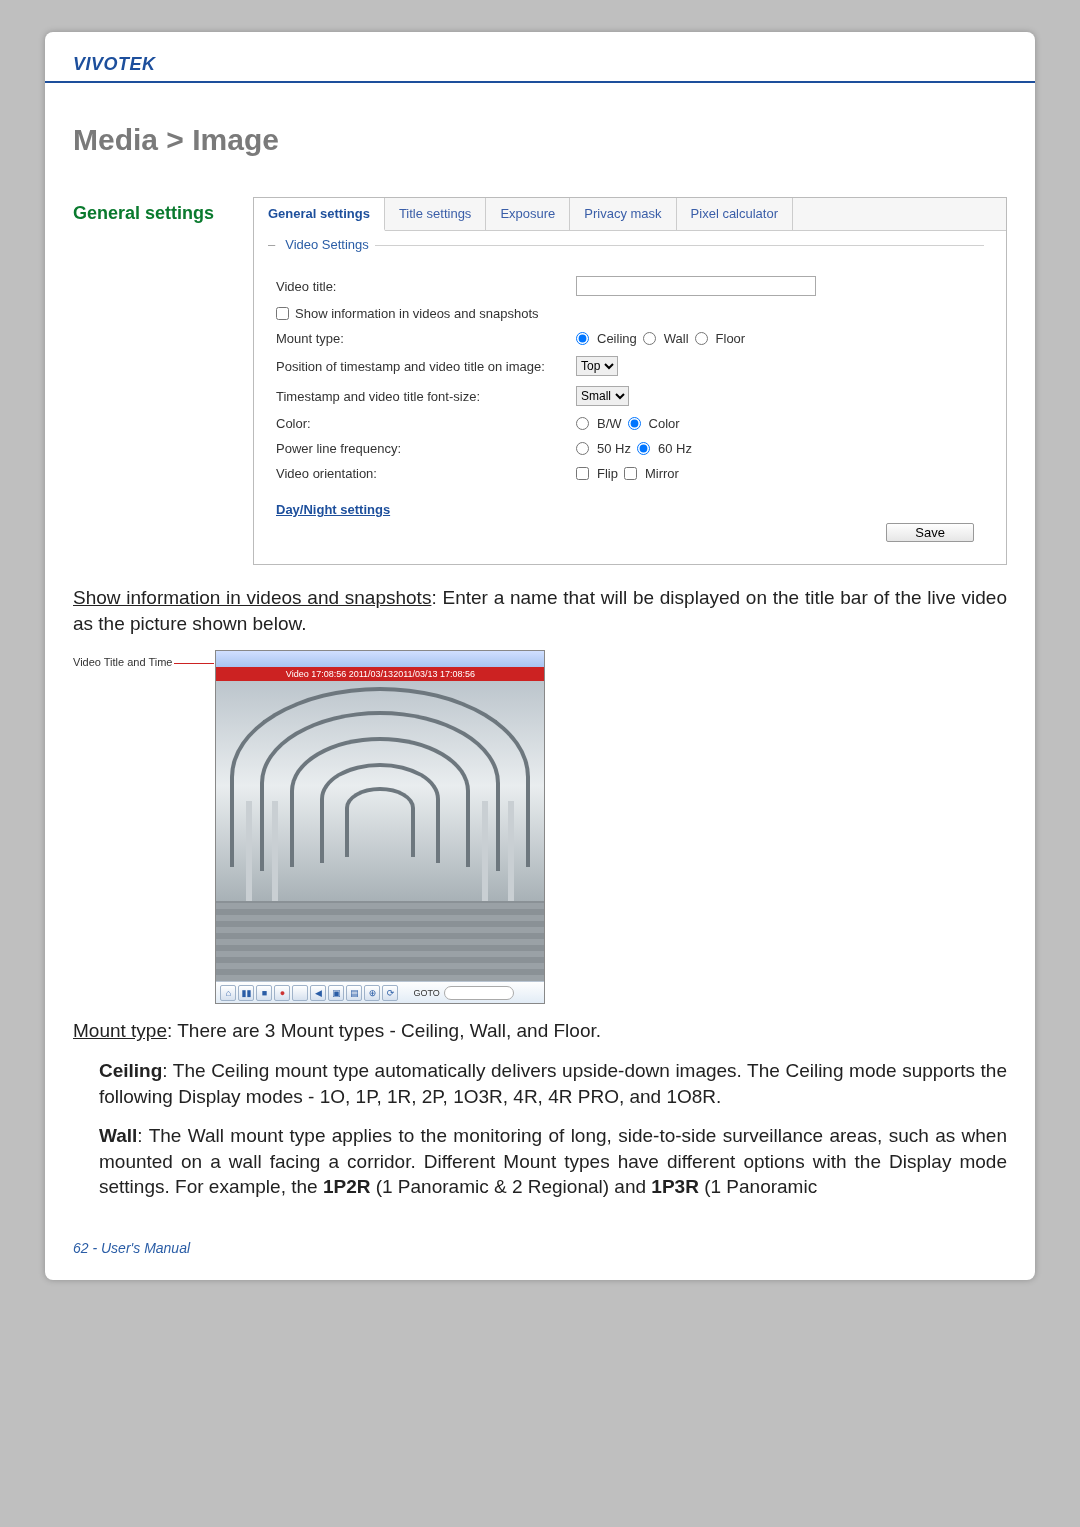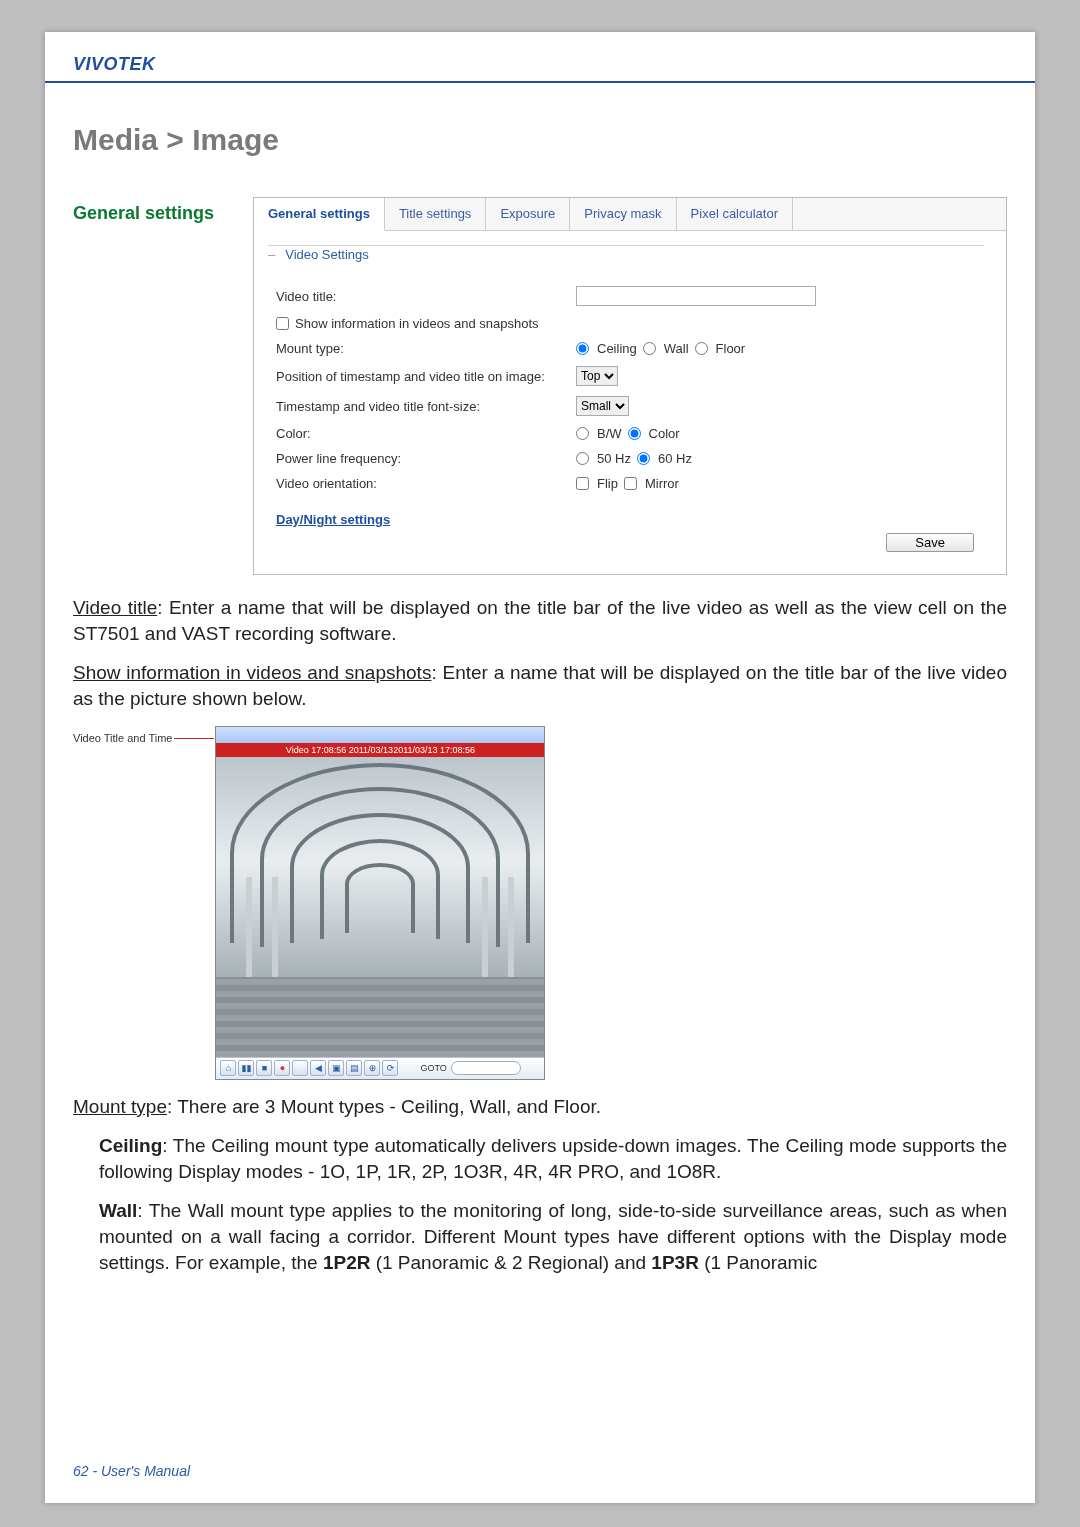--- a/index.html
+++ b/index.html
@@ -8,23 +8,24 @@
     font-family: Arial, Helvetica, sans-serif;
     width: 1080px;
     height: 1527px;
     position: relative;
   }
   .page {
     position: absolute;
     left: 45px;
     top: 32px;
     width: 990px;
-    height: 1471px;
+    height: 1248px;
     background: #fff;
     box-shadow: 0 0 6px rgba(0,0,0,.25);
+    border-radius: 8px;
   }
   .header-bar {
     padding: 22px 28px 6px 28px;
     border-bottom: 2px solid #1d4f9c;
   }
   .brand {
     color: #1d4f9c;
     font-style: italic;
     font-weight: bold;
     font-size: 18px;
@@ -83,21 +84,21 @@
   }
   .panel-body {
     padding: 14px 22px 12px 22px;
   }
   .fieldset-title {
     color: #2a5da6;
     font-size: 13px;
     margin-left: -8px;
     margin-bottom: 10px;
     border-top: 1px solid #d0d0d0;
-    padding-top: 10px;
+    padding-top: 0;
     position: relative;
   }
   .fieldset-title span.fs {
     background:#fff;
     position:relative;
     top:-9px;
     padding:0 6px;
   }
   .fieldset-title .minus {
     background:#fff;
@@ -361,23 +362,20 @@
 
           <a class="link-sub">Day/Night settings</a>
 
           <div class="save-row">
             <button class="save-btn">Save</button>
           </div>
         </div>
       </div>
     </div>
 
-    <p class="body-text">
-      <span class="u">Video title</span><span>: Enter a name that will be displayed on the title bar of the live video as well as the view cell on the ST7501 and VAST recording software.</span>
-    </p>
 
     <p class="body-text">
       <span class="u">Show information in videos and snapshots</span><span>: Enter a name that will be displayed on the title bar of the live video as the picture shown below.</span>
     </p>
 
     <div class="figure-wrap">
       <div class="callout">
         <span>Video Title and Time</span><span class="callout-line"></span>
       </div>
       <div class="player">
@@ -405,21 +403,21 @@
           <div class="tbtn">⌂</div>
           <div class="tbtn">▮▮</div>
           <div class="tbtn">■</div>
           <div class="tbtn" style="color:#c33;">●</div>
           <div class="tbtn"></div>
           <div class="tbtn">◀</div>
           <div class="tbtn">▣</div>
           <div class="tbtn">▤</div>
           <div class="tbtn">⊕</div>
           <div class="tbtn">⟳</div>
-          <span style="font-size:9px;color:#333;margin-left:20px;">GOTO</span>
+          <span style="font-size:9px;color:#333;margin-left:13px;">GOTO</span>
           <div style="width:70px;height:14px;border:1px solid #aaa;background:#fff;border-radius:7px;margin-left:2px;"></div>
         </div>
       </div>
     </div>
 
     <p class="body-text">
       <span class="u">Mount type</span><span>: There are 3 Mount types - Ceiling, Wall, and Floor.</span>
     </p>
 
     <p class="body-text indent">

